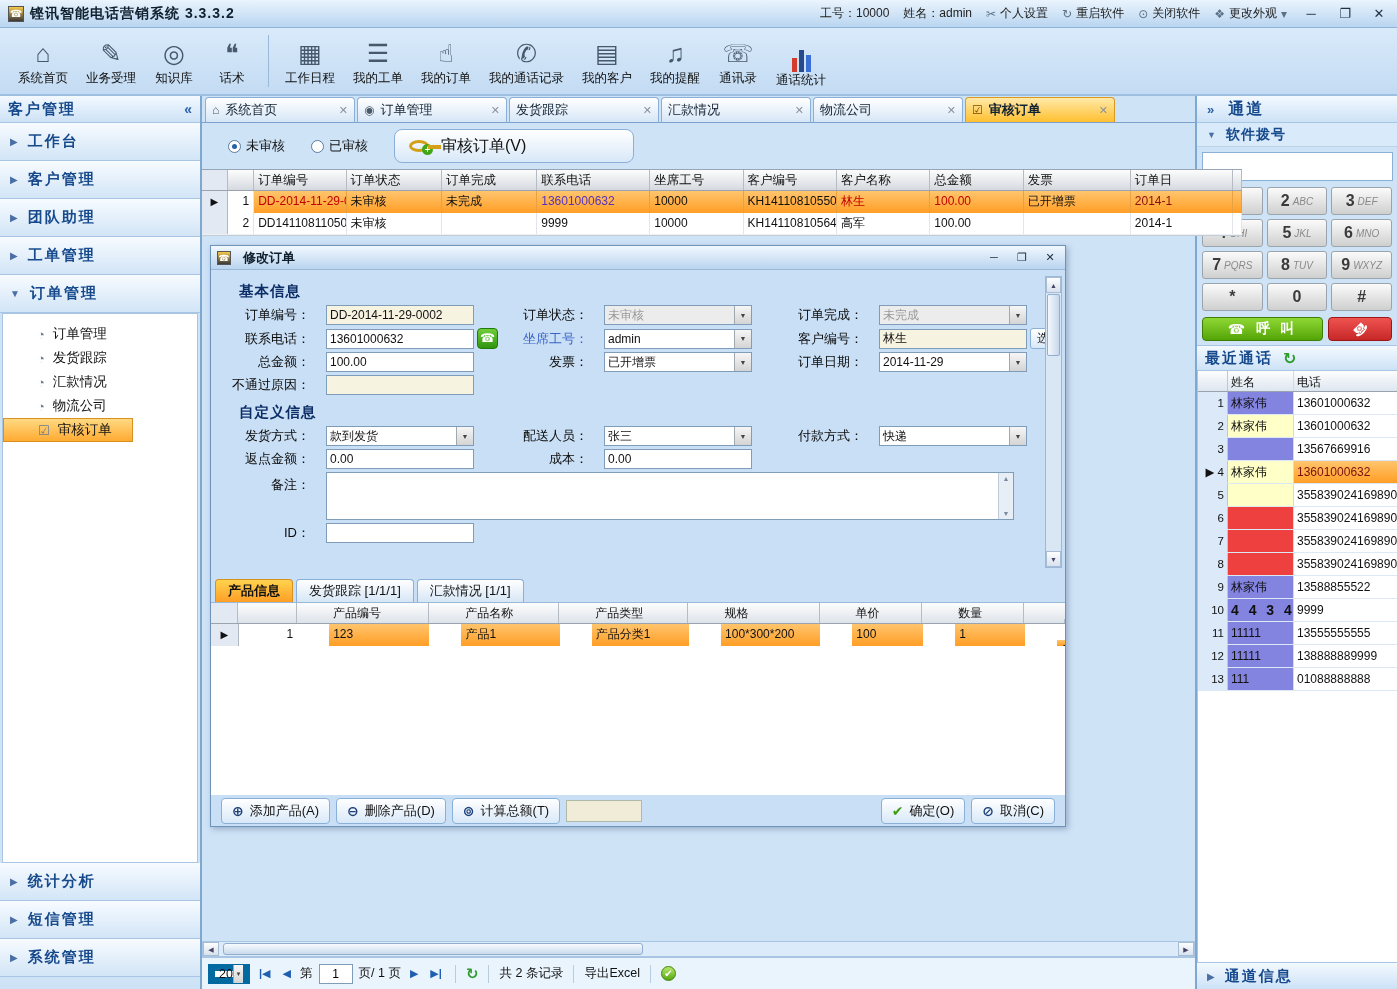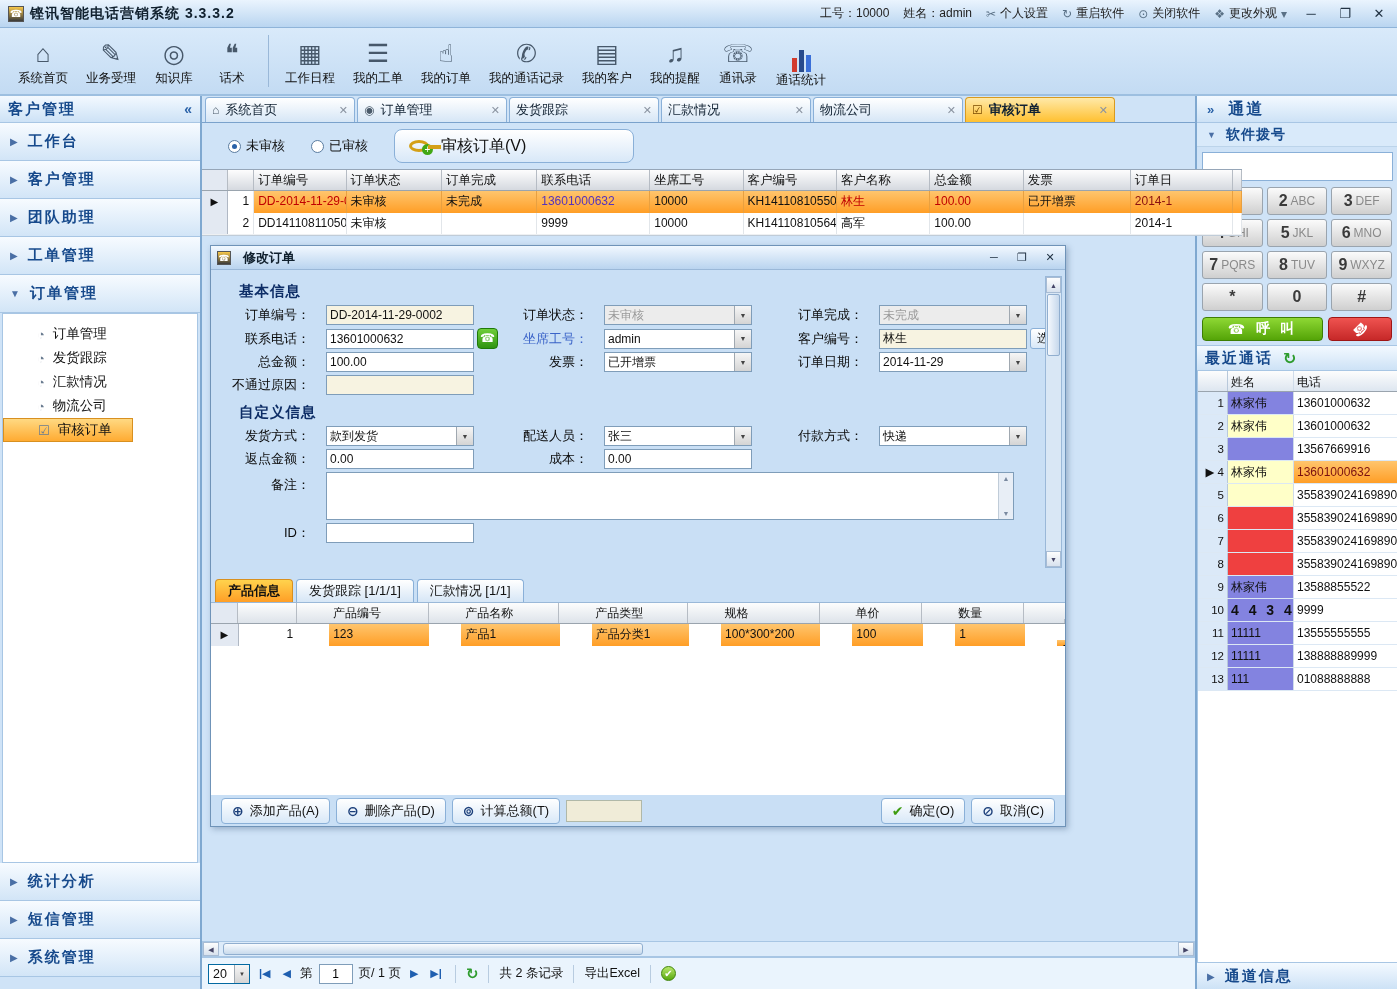--- a/index.html
+++ b/index.html
@@ -131,42 +131,42 @@
   .cicon.green { color:#3f9c10; }
   .calc-box { width:76px; height:22px; background:#f0ecd8; border:1px solid #b0b8a8; }
   .m-buttons .spacer { flex:1; }
 
   
   .hscroll { position:absolute; left:0; right:0; bottom:32px; height:16px; background:#dcebfa; border:1px solid #a8c6e4; display:flex; align-items:center; }
   .hs-arrow { width:16px; height:14px; background:linear-gradient(#fdfdfd,#d8e2ee); border:1px solid #a8bcd4; font-size:7px; color:#446; text-align:center; line-height:13px; }
   .hs-thumb { width:420px; height:12px; margin-left:4px; background:linear-gradient(#f8fbfe,#c8daec); border:1px solid #90aecf; border-radius:3px; }
   .hs-right { margin-left:auto; }
   .pagebar { position:absolute; left:0; right:0; bottom:0; height:32px; background:#eaf4fd; border-top:1px solid #a8c6e4; display:flex; align-items:center; padding:0 6px; gap:6px; font-size:12.5px; }
-  .psize { width:42px; height:20px; border:1px solid #0369a1; background:#fff; display:flex; align-items:center; }
+  .psize { width:42px; height:20px; border:7px solid #0369a1; background:#fff; display:flex; align-items:center; }
   .psize .ctext { flex:1; padding-left:4px; } .psize .cbtn { width:15px; height:18px; background:linear-gradient(#f6f6f6,#d4d4d4); border-left:1px solid #a0a8b0; font-size:6px; text-align:center; line-height:18px; color:#444; }
   .pnav { color:#1f5fb0; font-size:11px; padding:0 3px; font-weight:bold; }
   .pgin { width:34px; height:20px; border:1px solid #7f9db9; text-align:center; font-size:12px; font-family:inherit; }
   .psep { width:1px; height:18px; background:#b8cce0; margin:0 4px; }
   .refresh { color:#2f9c2f; font-size:15px; font-weight:bold; }
   .okdot { width:15px; height:15px; border-radius:50%; background:linear-gradient(#b8e86a,#58a810); border:1px solid #3f8408; color:#fff; font-size:10px; line-height:14px; text-align:center; }
 
   
   .rightpanel { width:200px; flex:0 0 auto; background:#cfe3f7; display:flex; flex-direction:column; }
   .rp-header { height:27px; background:linear-gradient(#f3f9ff,#cde2f6); border-bottom:1px solid #a8c6e4; display:flex; align-items:center; gap:14px; padding:0 10px; }
   .rp-header .chev { color:#2a62a8; font-weight:bold; font-size:13px; }
   .rp-header .rp-title { font-weight:bold; font-size:16px; color:#174a8c; letter-spacing:2px; }
   .rp-sub { height:24px; display:flex; align-items:center; gap:10px; padding:0 10px; background:#d9eafa; border-bottom:1px solid #bcd4ea; }
   .rp-sub .arrow { color:#4a6fa5; font-size:9px; }
   .rp-sub .rlabel { font-weight:bold; font-size:14px; color:#174a8c; letter-spacing:1px; }
   .dial-row { display:flex; align-items:center; padding:5px 5px 4px 5px; gap:4px; }
   .dial-input { flex:1; height:29px; border:1px solid #8ab0d8; background:#fff; font-size:14px; padding:0 4px; font-family:inherit; }
   .dialpad { display:grid; grid-template-columns:repeat(3,1fr); gap:4px; padding:2px 5px; }
   .dkey { height:28px; background:linear-gradient(#fbfbfb,#cfcfcf); border:1px solid #9aa4ae; border-radius:3px; display:flex; align-items:center; justify-content:center; gap:3px; }
   .dkey .dnum { font-size:16px; font-weight:bold; color:#3a3a3a; }
-  .dkey .dlet { font-size:12px; color:#8a8a8a; }
+  .dkey .dlet { font-size:10px; color:#8a8a8a;font-style:italic; }
   .call-row { display:flex; gap:5px; padding:4px 5px; }
   .call-btn { flex:1; height:24px; background:linear-gradient(#8ed834,#54a407); border:1px solid #3d7e04; border-radius:4px; color:#fff; font-weight:bold; font-size:14px; display:flex; align-items:center; justify-content:center; gap:8px; letter-spacing:3px; }
   .hang-btn { width:64px; height:24px; background:linear-gradient(#ef5350,#c62828); border:1px solid #9e1515; border-radius:4px; color:#fff; display:flex; align-items:center; justify-content:center; }
   .hang-btn .hicon { transform:rotate(135deg); font-size:13px; }
   .recent-hd { height:26px; background:linear-gradient(#f3f9ff,#cde2f6); border-top:1px solid #a8c6e4; border-bottom:1px solid #a8c6e4; display:flex; align-items:center; gap:10px; padding:0 8px; }
   .recent-hd .rtitle { font-weight:bold; font-size:15px; color:#174a8c; letter-spacing:2px; }
   .recent-hd .refresh { font-size:16px; }
   .ctable { background:#fff; border-left:1px solid #a8c6e4; }
   .crow { display:flex; height:23px; line-height:22px; border-bottom:1px solid #dce8f4; }
   .chead { background:linear-gradient(#fdfdfd,#dde6f0); border-bottom:1px solid #9aa4ae; height:21px; }

